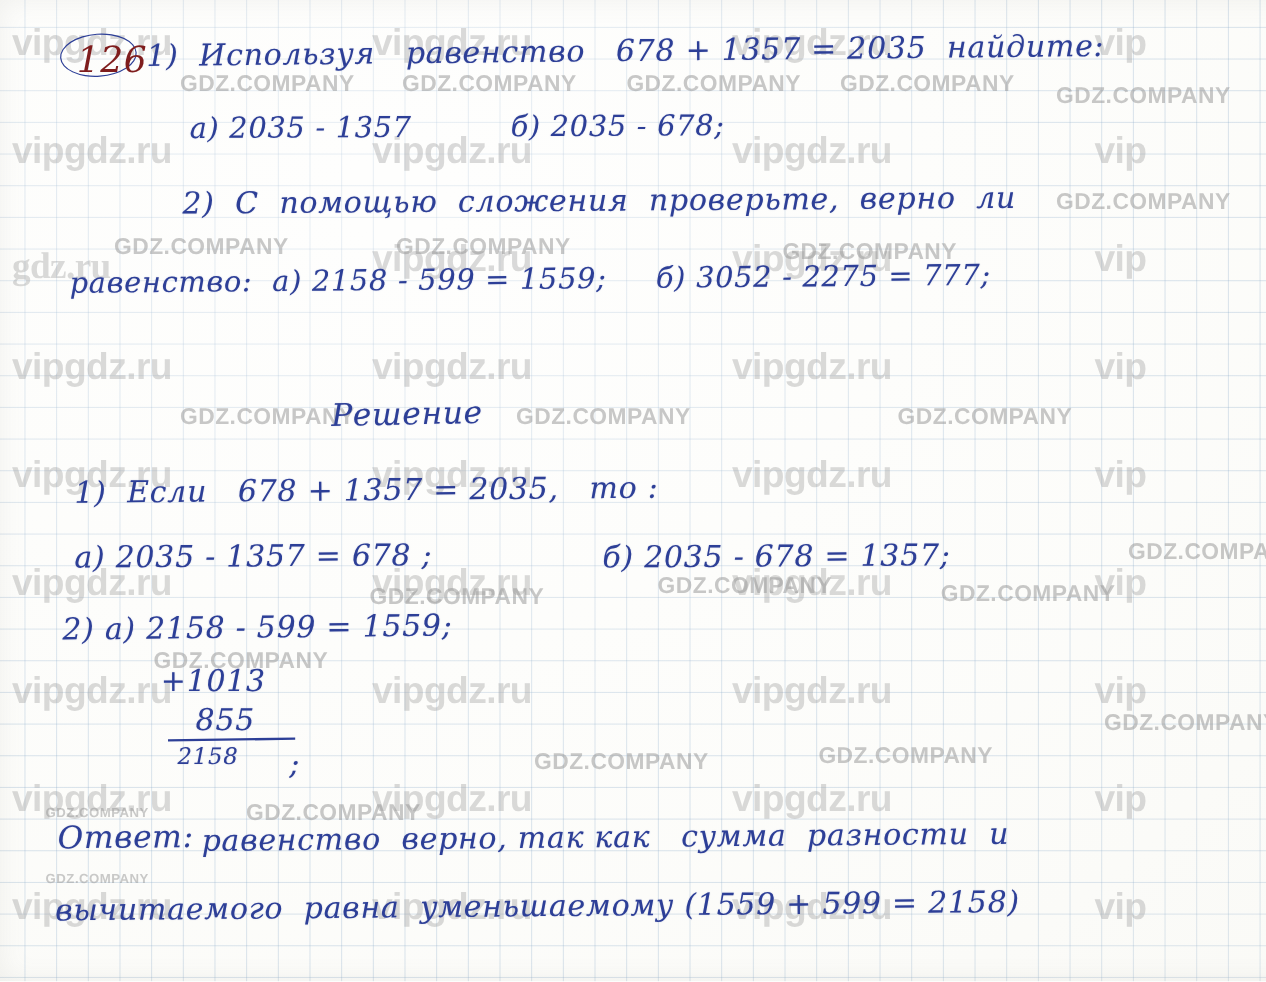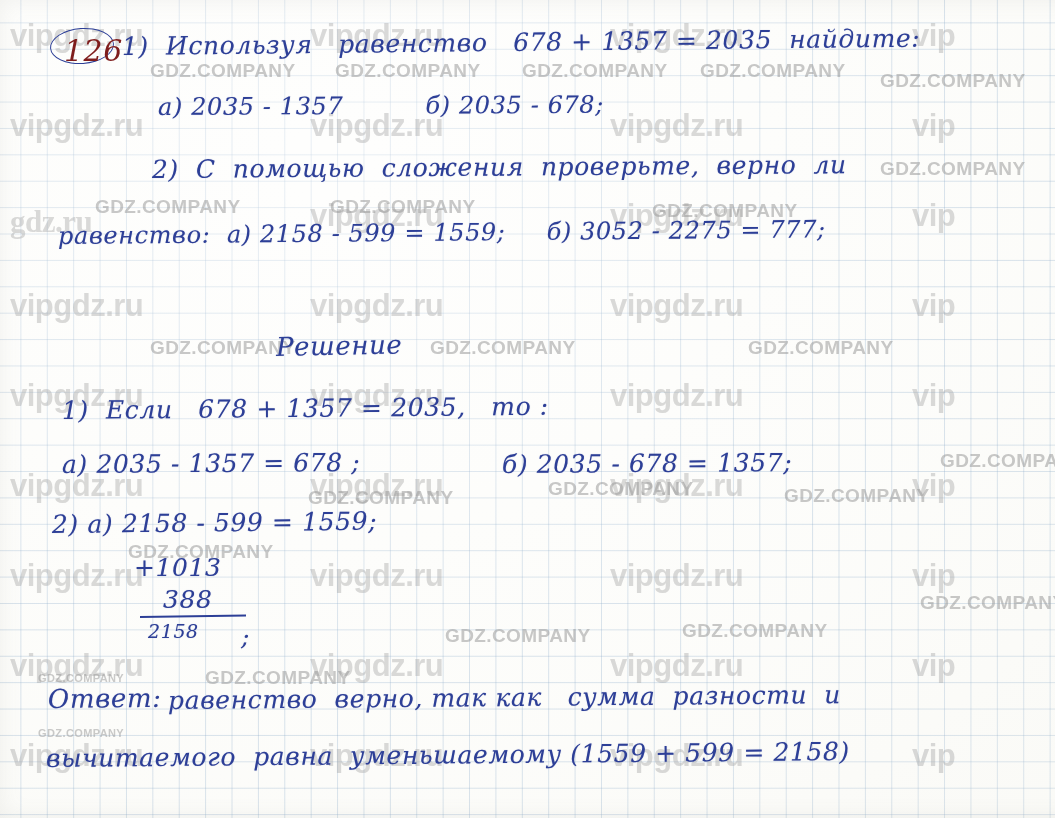--- a/index.html
+++ b/index.html
@@ -190,21 +190,21 @@
 
   <div class="hw" style="left:62px; top:396px; font-size:25px; transform: rotate(-0.5deg);">1)  Если   678 + 1357 = 2035,   то :</div>
 
   <div class="hw" style="left:62px; top:450px; font-size:25px; transform: rotate(-0.4deg);">а) 2035 - 1357 = 678 ;</div>
 
   <div class="hw" style="left:502px; top:450px; font-size:25px; transform: rotate(-0.4deg);">б) 2035 - 678 = 1357;</div>
 
   <div class="hw" style="left:52px; top:510px; font-size:25px; transform: rotate(-0.6deg);">2) а) 2158 - 599 = 1559;</div>
 
   <div class="hw" style="left:134px; top:553px; font-size:25px;">+1013</div>
-  <div class="hw" style="left:163px; top:585px; font-size:25px;">388</div>
+  <div class="hw" style="left:163px; top:585px; font-size:25px;">855</div>
   <div class="vinc-line" style="left:140px; top:616px; width:106px; transform: rotate(-0.8deg);"></div>
   <div class="hw" style="left:148px; top:620px; font-size:19px;">2158</div>
   <div class="hw" style="left:241px; top:622px; font-size:25px;">;</div>
 
   <div class="hw" style="left:48px; top:684px; font-size:26px; transform: rotate(-0.6deg);">Ответ:</div>
   <div class="hw" style="left:168px; top:686px; font-size:25px; transform: rotate(-0.5deg);">равенство  верно, так как   сумма  разности  и</div>
   <div class="hw" style="left:46px; top:744px; font-size:25px; transform: rotate(-0.5deg);">вычитаемого  равна  уменьшаемому (1559 + 599 = 2158)</div>
 
   <div class="edge-shadow"></div>
 </div>

